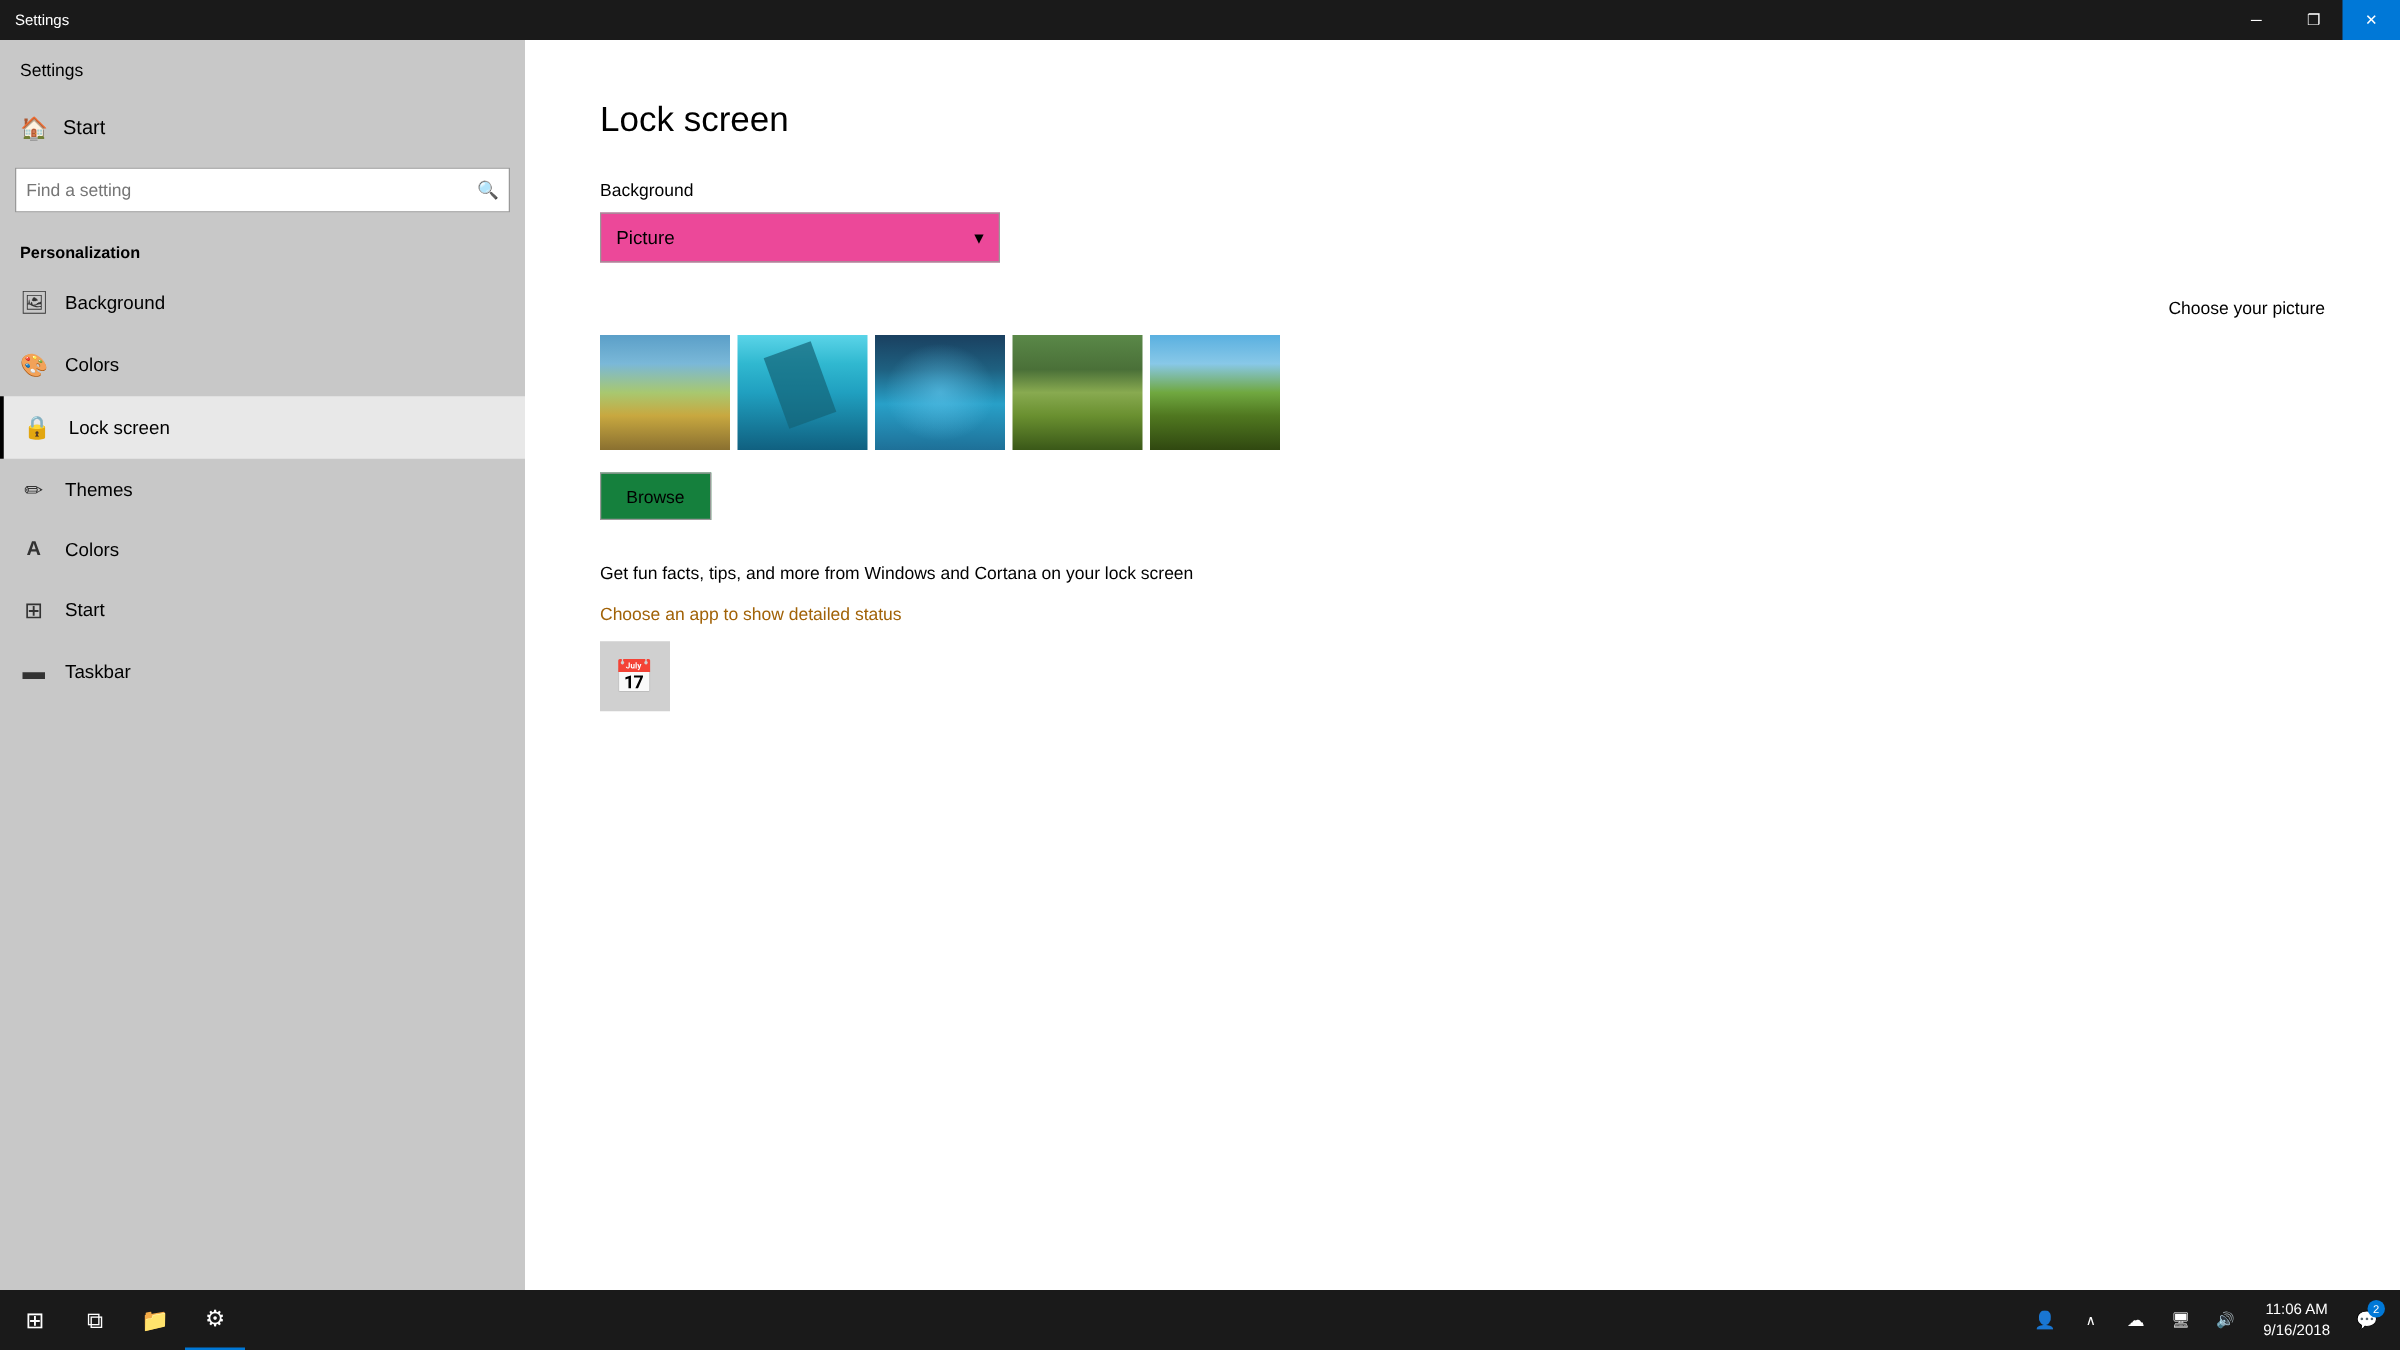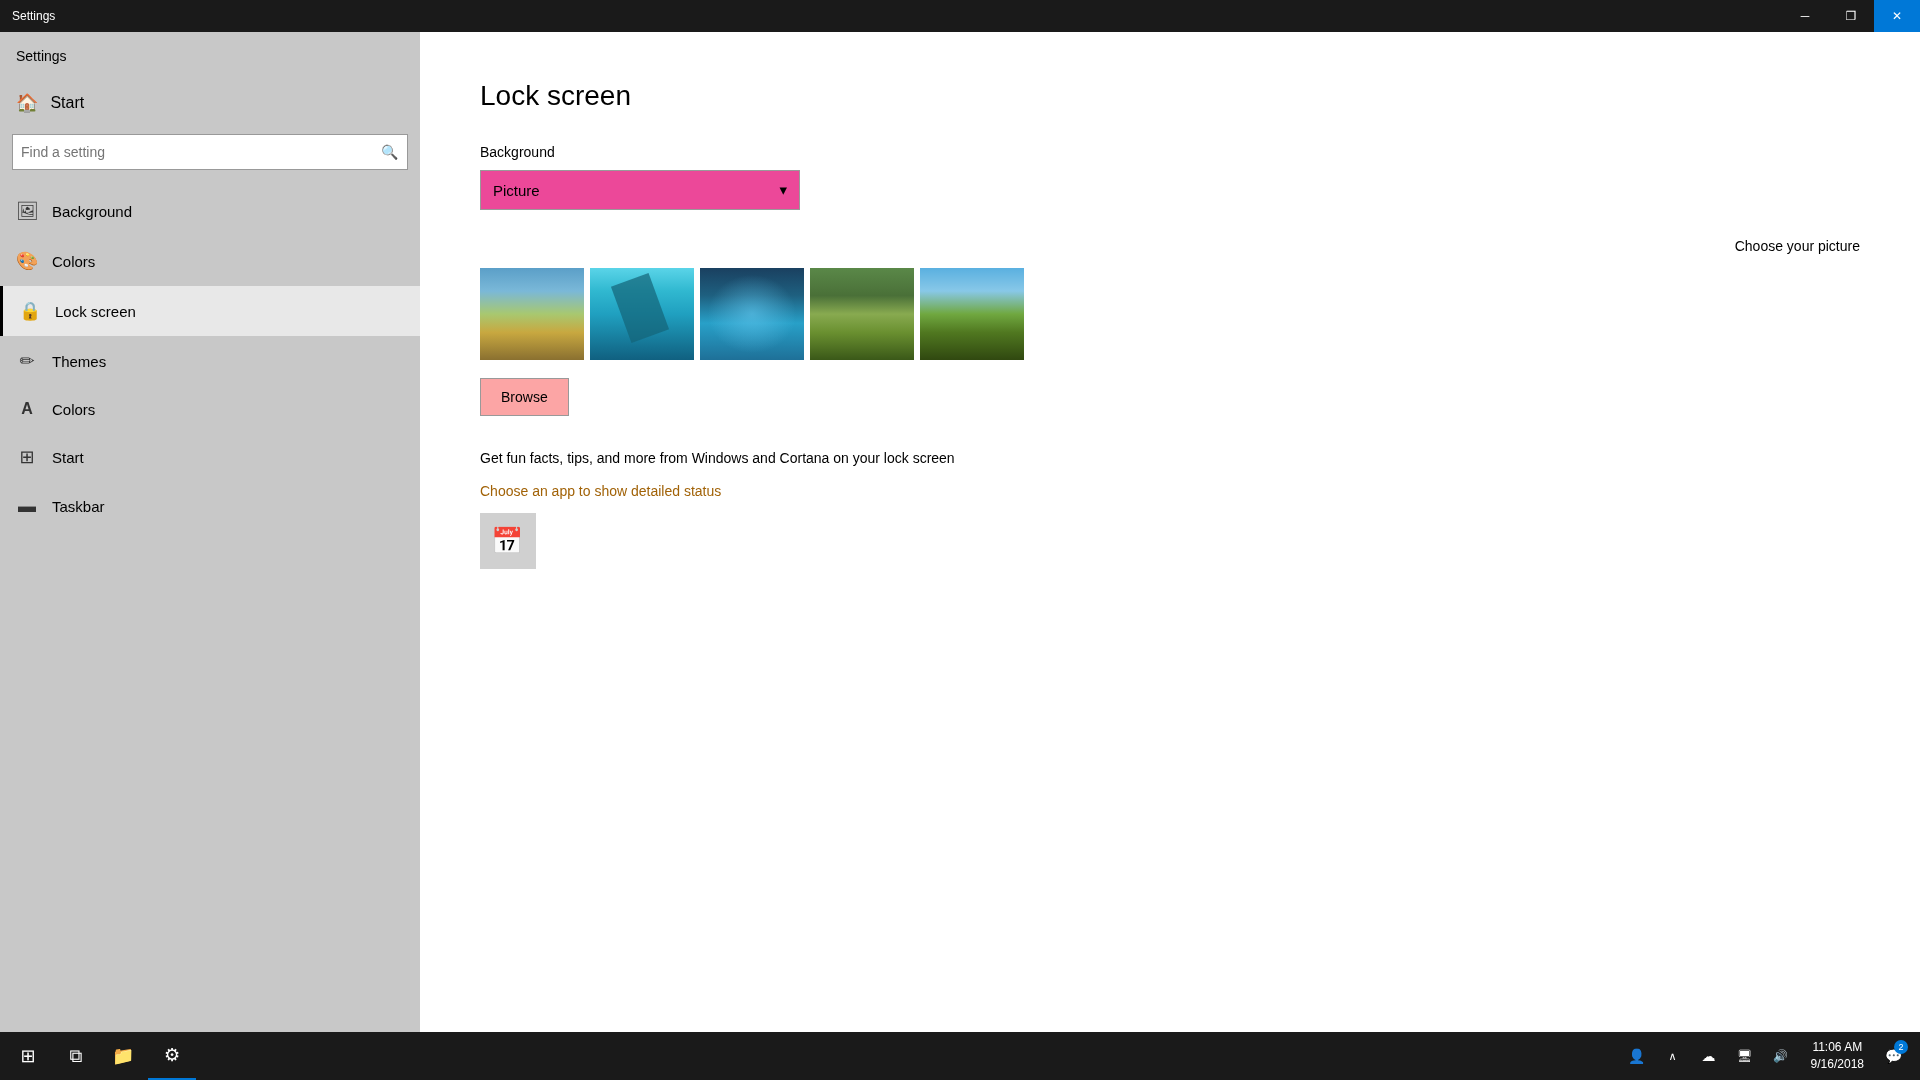--- a/index.html
+++ b/index.html
@@ -197,21 +197,21 @@
     
     .pic-1 { background: linear-gradient(180deg, #4a9fd4 0%, #87ceeb 30%, #c4a055 60%, #8b6914 100%); position: relative; }
     .pic-2 { background: linear-gradient(180deg, #4dc8e8 0%, #2196a8 40%, #1a7a8a 60%, #0d4a5e 100%); }
     .pic-3 { background: linear-gradient(180deg, #1a6080 0%, #2a8aaa 30%, #1e5570 60%, #0a3040 100%); }
     .pic-4 { background: linear-gradient(180deg, #5a8a3a 0%, #4a7a2a 30%, #8ab050 50%, #3a6a1a 70%, #2a5010 100%); }
     .pic-5 { background: linear-gradient(180deg, #4a9fd4 0%, #87ceeb 25%, #5a8a3a 50%, #3d6b1e 75%, #2a4a10 100%); }
 
     .browse-btn {
       height: 38px;
       padding: 0 20px;
-      background: #fca5a5;
+      background: #15803d;
       border: 1px solid #999;
       font-size: 14px;
       color: #000;
       cursor: pointer;
       margin-bottom: 32px;
     }
 
     .cortana-label {
       font-size: 14px;
       color: #000;
@@ -383,20 +383,21 @@
     <div class="sidebar-home">
       <span style="font-size:18px;">🏠</span>
       <span>Start</span>
     </div>
 
     <div class="search-box">
       <input class="search-input" type="text" placeholder="Find a setting" style="">
       <span class="search-icon-span">🔍</span>
     </div>
 
+    <div class="sidebar-section-title">Personalization</div>
 
     <div class="sidebar-item">
       <span class="sidebar-item-icon">🖼</span>
       <span class="sidebar-item-label">Background</span>
     </div>
     <div class="sidebar-item">
       <span class="sidebar-item-icon">🎨</span>
       <span class="sidebar-item-label">Colors</span>
     </div>
     <div class="sidebar-item active">

